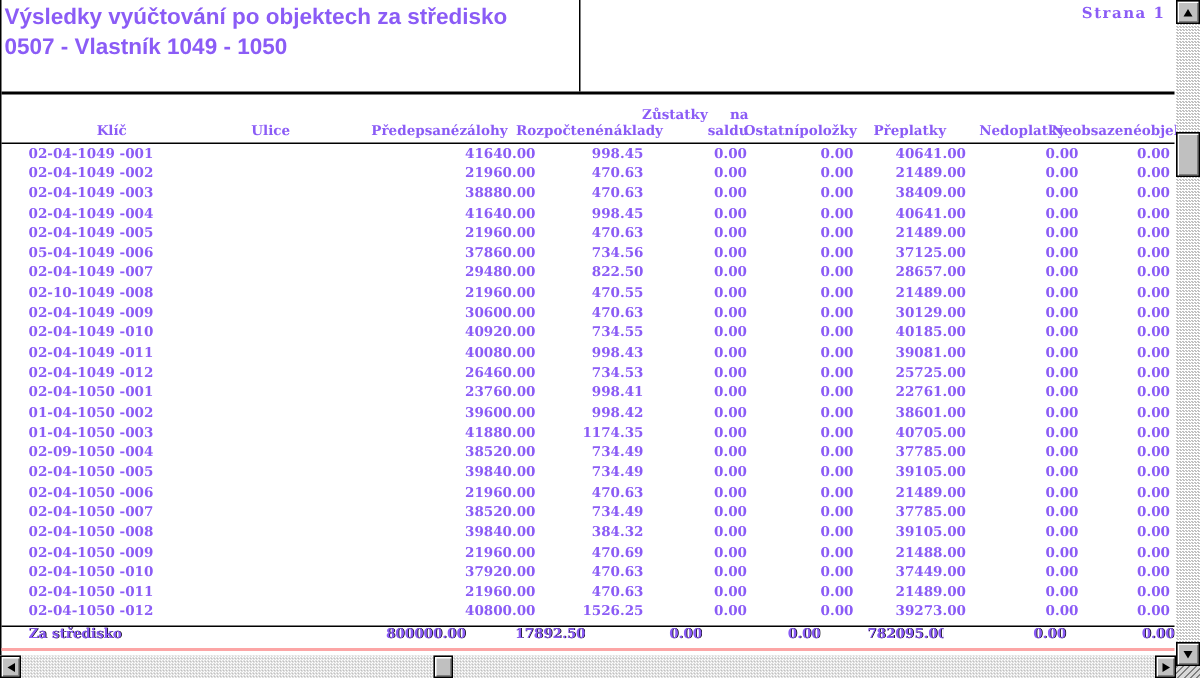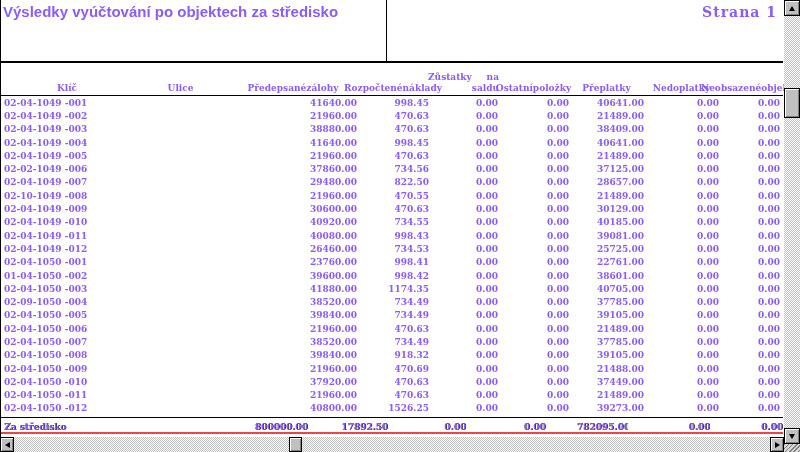--- a/index.html
+++ b/index.html
@@ -5,34 +5,34 @@
   html,body{margin:0;padding:0;background:#fff;}
   .screen{position:relative;width:800px;height:452px;background:#fff;overflow:hidden;
           font-family:"DejaVu Serif",serif;color:#8b5cf6;}
   
   .doc{position:absolute;left:0;top:0;width:783px;height:437px;background:#fff;
        border-left:1px solid #000;box-sizing:border-box;}
   .masthead{position:relative;height:61px;border-bottom:2px solid #000;}
   .title-box{position:absolute;left:0;top:0;width:386px;height:61px;border-right:1px solid #000;
              box-sizing:border-box;padding:2px 0 0 2px;}
   .t1,.t2{font-family:"Liberation Sans",sans-serif;font-weight:bold;font-size:15px;line-height:20px;white-space:nowrap;}
-  .page-label{position:absolute;top:4px;right:6px;font-size:14px;font-weight:bold;letter-spacing:1px;}
+  .page-label{position:absolute;top:4px;right:6px;font-size:10px;font-weight:bold;letter-spacing:1px;}
   
   .tbl{font-size:9px;font-weight:bold;}
   .thead{display:flex;height:33px;border-bottom:1px solid #000;box-sizing:border-box;align-items:flex-end;}
   .hc{display:flex;flex-direction:row;justify-content:center;line-height:11px;padding-bottom:1px;box-sizing:border-box;}
   .trow{display:flex;height:13.3px;align-items:center;white-space:nowrap;}
   .cell{display:block;box-sizing:border-box;overflow:hidden;}
-  .c-key{width:129px;padding-left:3px;text-align:left;}
+  .c-key{width:129px;padding-left:18px;text-align:left;}
   .c-ulice{width:99px;padding-left:2px;text-align:left;}
   .cn{text-align:right;}
   .n1{width:128px;}.n2{width:72px;}.n3{width:69px;}.n4{width:71px;}
   .n5{width:75px;}.n6{width:75px;}.n7{width:61px;}
   .sumsep{height:0;border-top:1px solid #000;margin-top:2px;}
-  .sumrow{display:flex;height:16px;align-items:flex-end;border-bottom:2px solid #ef4444;box-sizing:border-box;gap:31px;}
+  .sumrow{display:flex;height:16px;align-items:flex-start;border-bottom:2px solid #fca5a5;box-sizing:border-box;gap:31px;}
   .strong{text-shadow:0.5px 0 0 #000;}
   
   .dither{background:#fff;background-image:repeating-conic-gradient(#c0c0c0 0% 25%,#ffffff 0% 50%);background-size:2px 2px;}
   .sb-btn{background:#c0c0c0;border:1px solid #000;box-shadow:inset 1px 1px 0 #fff,inset -1px -1px 0 #7f7f7f;
           box-sizing:border-box;display:flex;align-items:center;justify-content:center;padding:0;}
   .sb-thumb{background:#c0c0c0;border:1px solid #000;box-shadow:inset 1px 1px 0 #fff,inset -1px -1px 0 #7f7f7f;
             box-sizing:border-box;position:absolute;}
   .vscroll{position:absolute;right:0;top:0;width:16px;height:444px;}
   .vtrack{position:absolute;left:0;top:16px;width:16px;height:412px;}
   .vscroll .up{position:absolute;left:0;top:0;width:16px;height:16px;}
@@ -54,20 +54,21 @@
 </head>
 <body>
 
 <div class="screen">
 
   <div class="doc tbl">
 
     <div class="masthead">
       <div class="title-box">
         <div class="t1">Výsledky vyúčtování po objektech za středisko</div>
+        <div class="t2">0507 - Vlastník 1049 - 1050</div>
       </div>
       <div class="page-label">Strana 1</div>
     </div>
 
     <div class="thead">
       <div class="hc c-key">
         <span>Klíč</span>
       </div>
       <div class="hc c-ulice">
         <span>Ulice</span>
@@ -150,21 +151,21 @@
     <span class="cell c-ulice"></span>
     <span class="cell cn n1">21960.00</span>
     <span class="cell cn n2">470.63</span>
     <span class="cell cn n3">0.00</span>
     <span class="cell cn n4">0.00</span>
     <span class="cell cn n5">21489.00</span>
     <span class="cell cn n6">0.00</span>
     <span class="cell cn n7">0.00</span>
   </div>
         <div class="trow">
-    <span class="cell c-key">02-02-1049 -006</span>
+    <span class="cell c-key">05-04-1049 -006</span>
     <span class="cell c-ulice"></span>
     <span class="cell cn n1">37860.00</span>
     <span class="cell cn n2">734.56</span>
     <span class="cell cn n3">0.00</span>
     <span class="cell cn n4">0.00</span>
     <span class="cell cn n5">37125.00</span>
     <span class="cell cn n6">0.00</span>
     <span class="cell cn n7">0.00</span>
   </div>
         <div class="trow">
@@ -249,21 +250,21 @@
     <span class="cell c-ulice"></span>
     <span class="cell cn n1">39600.00</span>
     <span class="cell cn n2">998.42</span>
     <span class="cell cn n3">0.00</span>
     <span class="cell cn n4">0.00</span>
     <span class="cell cn n5">38601.00</span>
     <span class="cell cn n6">0.00</span>
     <span class="cell cn n7">0.00</span>
   </div>
         <div class="trow">
-    <span class="cell c-key">02-04-1050 -003</span>
+    <span class="cell c-key">01-04-1050 -003</span>
     <span class="cell c-ulice"></span>
     <span class="cell cn n1">41880.00</span>
     <span class="cell cn n2">1174.35</span>
     <span class="cell cn n3">0.00</span>
     <span class="cell cn n4">0.00</span>
     <span class="cell cn n5">40705.00</span>
     <span class="cell cn n6">0.00</span>
     <span class="cell cn n7">0.00</span>
   </div>
         <div class="trow">
@@ -307,21 +308,21 @@
     <span class="cell cn n3">0.00</span>
     <span class="cell cn n4">0.00</span>
     <span class="cell cn n5">37785.00</span>
     <span class="cell cn n6">0.00</span>
     <span class="cell cn n7">0.00</span>
   </div>
         <div class="trow">
     <span class="cell c-key">02-04-1050 -008</span>
     <span class="cell c-ulice"></span>
     <span class="cell cn n1">39840.00</span>
-    <span class="cell cn n2">918.32</span>
+    <span class="cell cn n2">384.32</span>
     <span class="cell cn n3">0.00</span>
     <span class="cell cn n4">0.00</span>
     <span class="cell cn n5">39105.00</span>
     <span class="cell cn n6">0.00</span>
     <span class="cell cn n7">0.00</span>
   </div>
         <div class="trow">
     <span class="cell c-key">02-04-1050 -009</span>
     <span class="cell c-ulice"></span>
     <span class="cell cn n1">21960.00</span>

